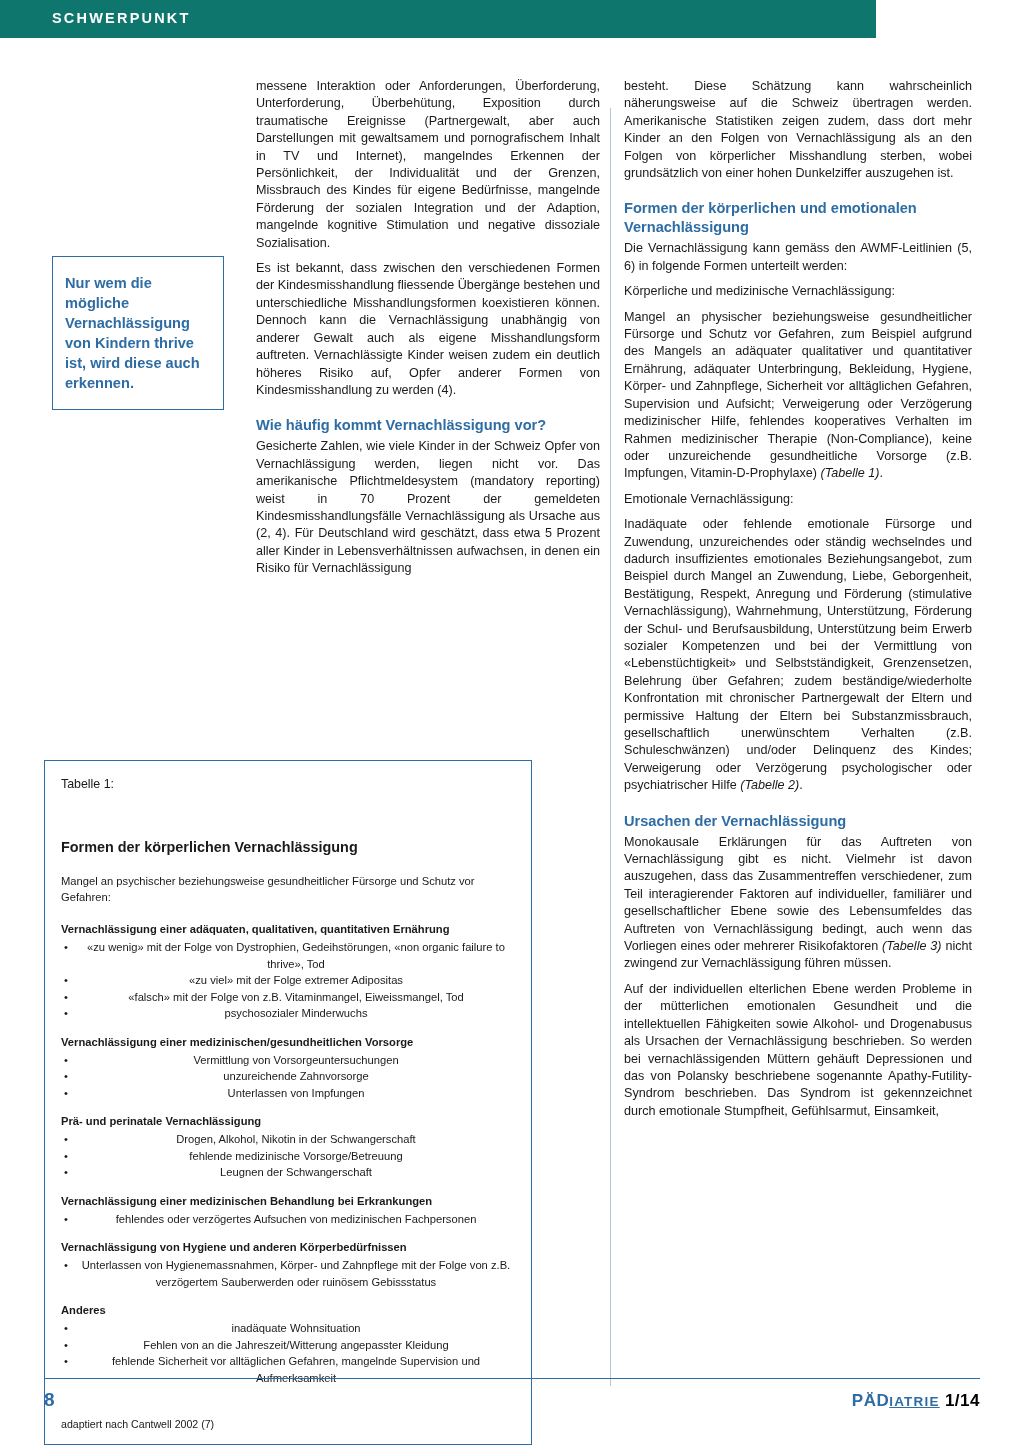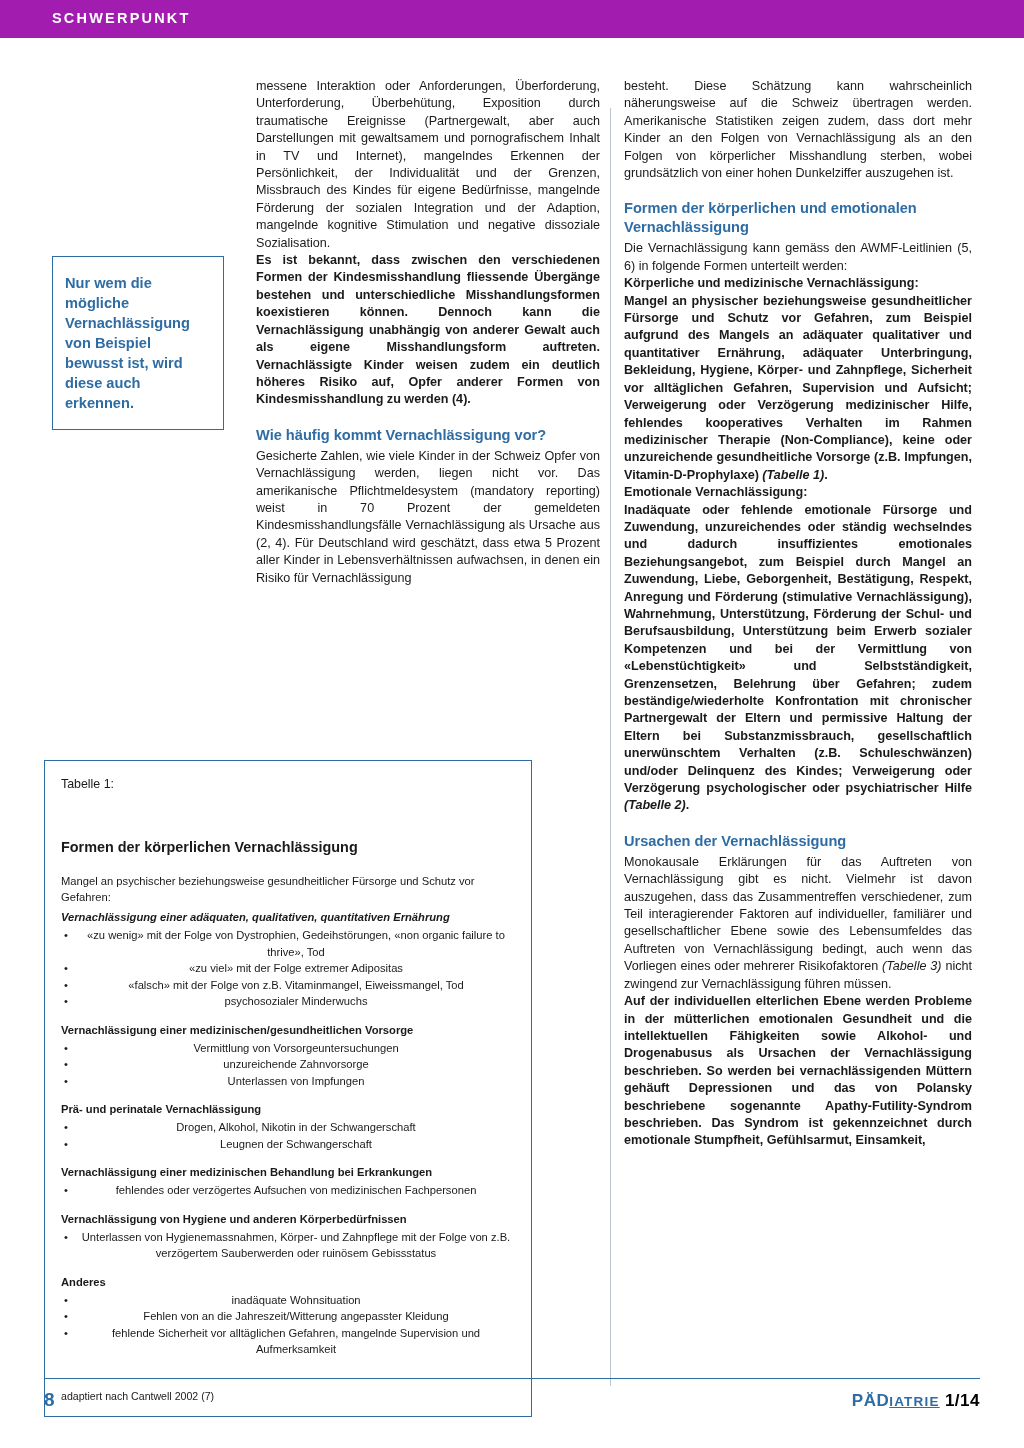--- a/index.html
+++ b/index.html
@@ -5,22 +5,22 @@
   * { box-sizing: border-box; }
   html, body { margin:0; padding:0; }
   body {
     width:1024px; height:1448px; position:relative;
     background:#ffffff;
     font-family:"Liberation Sans", sans-serif;
     color:#1a1a1a;
   }
   
   .topbar {
-    position:absolute; left:0; top:0; width:1024px; height:38px;
-    background:#a21caf;
+    position:absolute; left:0; top:0; width:876px; height:38px;
+    background:#0f766e;
   }
   .topbar-kicker {
     position:absolute; left:52px; top:10px;
     color:#ffffff; font-size:14.5px; font-weight:bold;
     letter-spacing:2.2px;
   }
   
   .page { position:absolute; left:0; top:38px; width:1024px; }
 
   .col-left {
@@ -30,21 +30,21 @@
     position:absolute; left:624px; top:40px; width:348px;
   }
   p {
     margin:0 0 0 0;
     font-size:12.6px;
     line-height:17.4px;
     text-align:justify;
     color:#1a1a1a;
     -webkit-hyphens:none; hyphens:none;
   }
-  p + p { margin-top:0px;font-weight:bold; }
+  p + p { margin-top:8px; }
   h2.sec {
     font-size:14.6px;
     line-height:19px;
     font-weight:bold;
     color:#2e6ca4;
     margin:17px 0 3px 0;
   }
 
   
   .pullquote {
@@ -72,21 +72,21 @@
   }
   .tablebox .tb-title {
     font-size:14.4px; font-weight:bold; color:#1a1a1a; margin-bottom:18px;margin-top:48px;
   }
   .tablebox .tb-intro {
     font-size:11.2px; line-height:16px; margin-bottom:2px;
   }
   .tablebox .tb-sub {
     font-size:11.2px; line-height:16px; font-weight:bold; margin:12px 0 2px 0;
   }
-  .tablebox .tb-sub.nogap { margin-top:4px;font-style:italic; }
+  .tablebox .tb-sub.nogap { margin-top:16px; }
   .tablebox ul {
     margin:0 0 0 0; padding:0 0 0 16px; list-style:none;
   }
   .tablebox li {
     font-size:11.2px; line-height:16.5px; position:relative; padding-left:0;text-align:center;
   }
   .tablebox li:before {
     content:"\2022"; position:absolute; left:-13px; top:0; color:#1a1a1a;
   }
   .tablebox .tb-foot {
@@ -122,21 +122,21 @@
 
 <div class="topbar">
   <div class="topbar-kicker">SCHWERPUNKT</div>
 </div>
 
 <div class="page">
 
   <div class="colrule"></div>
 
   <div class="pullquote">
-    <span>Nur wem die mögliche Vernachlässigung von Beispiel bewusst ist, wird diese auch erkennen.</span>
+    <span>Nur wem die mögliche Vernachlässigung von Kindern thrive ist, wird diese auch erkennen.</span>
   </div>
 
   <div class="col-left">
     <p>messene Interaktion oder Anforderungen, Überforderung, Unterforderung, Überbehütung, Exposition durch traumatische Ereignisse (Partnergewalt, aber auch Darstellungen mit gewaltsamem und pornografischem Inhalt in TV und Internet), mangelndes Erkennen der Persönlichkeit, der Individualität und der Grenzen, Missbrauch des Kindes für eigene Bedürfnisse, mangelnde Förderung der sozialen Integration und der Adaption, mangelnde kognitive Stimulation und negative dissoziale Sozialisation.</p>
     <p>Es ist bekannt, dass zwischen den verschiedenen Formen der Kindesmisshandlung fliessende Übergänge bestehen und unterschiedliche Misshandlungsformen koexistieren können. Dennoch kann die Vernachlässigung unabhängig von anderer Gewalt auch als eigene Misshandlungsform auftreten. Vernachlässigte Kinder weisen zudem ein deutlich höheres Risiko auf, Opfer anderer Formen von Kindesmisshandlung zu werden (4).</p>
     <h2 class="sec">Wie häufig kommt Vernachlässigung vor?</h2>
     <p>Gesicherte Zahlen, wie viele Kinder in der Schweiz Opfer von Vernachlässigung werden, liegen nicht vor. Das amerikanische Pflichtmeldesystem (mandatory reporting) weist in 70 Prozent der gemeldeten Kindesmisshandlungsfälle Vernachlässigung als Ursache aus (2, 4). Für Deutschland wird geschätzt, dass etwa 5 Prozent aller Kinder in Lebensverhältnissen aufwachsen, in denen ein Risiko für Vernachlässigung</p>
   </div>
 
   <div class="col-right">
@@ -175,20 +175,21 @@
         <li>Vermittlung von Vorsorgeuntersuchungen</li>
         <li>unzureichende Zahnvorsorge</li>
         <li>Unterlassen von Impfungen</li>
       </ul>
     </div>
 
     <div>
       <div class="tb-sub">Prä- und perinatale Vernachlässigung</div>
       <ul>
         <li>Drogen, Alkohol, Nikotin in der Schwangerschaft</li>
+        <li>fehlende medizinische Vorsorge/Betreuung</li>
         <li>Leugnen der Schwangerschaft</li>
       </ul>
     </div>
 
     <div>
       <div class="tb-sub">Vernachlässigung einer medizinischen Behandlung bei Erkrankungen</div>
       <ul>
         <li>fehlendes oder verzögertes Aufsuchen von medizinischen Fachpersonen</li>
       </ul>
     </div>

